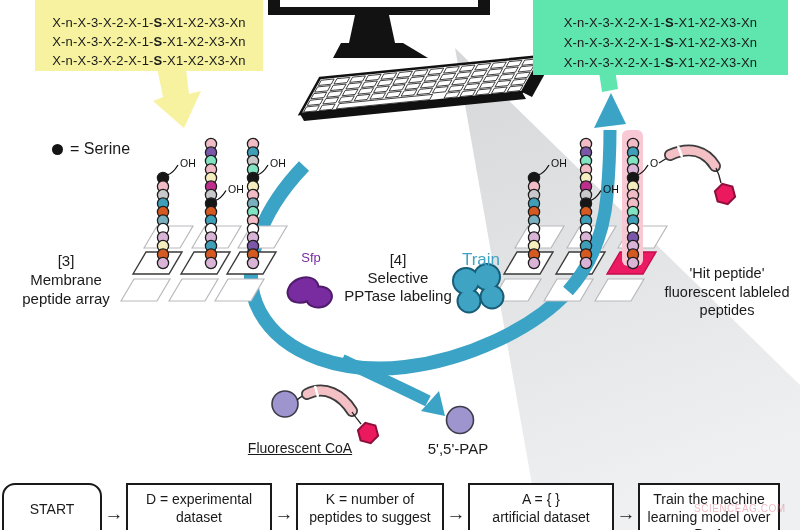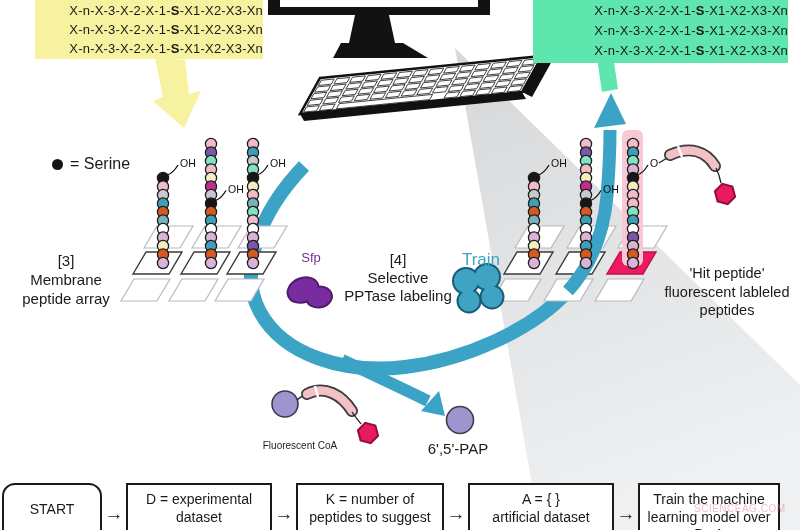--- a/index.html
+++ b/index.html
@@ -1,34 +1,34 @@
 <!DOCTYPE html>
 <html style="--teal: #3aa3c6; --mint: #5fe6af; --yellow: #f6f2a0; --sfp_purple: #792ba0; --sfp_dark: #4f1c6b; --acps_teal: #3fa3c4; --acps_dark: #175d78; --lavender: #9e95cf; --rod_pink: #f3c1c5; --hex_magenta: #eb1a5e; --hex_dark: #8e0e3c; --hit_tile: #ec1a63; --hit_tile_dark: #c40d4e; --hit_band: #f8c9d5; --ink: #1a1a1a;"><head>
 <meta charset="utf-8">
 <style>
   html,body{margin:0;padding:0;width:800px;height:530px;}
   .stage{position:relative;width:800px;height:530px;overflow:hidden;background:#ffffff;
          font-family:"Liberation Sans",sans-serif;color:#1a1a1a;}
   svg#art{position:absolute;left:0;top:0;z-index:1;}
   .overlay{position:absolute;z-index:2;}
-  .seq-box{position:absolute;z-index:2;text-align:right;padding-top:1px;}
+  .seq-box{position:absolute;z-index:2;text-align:center;padding-top:13px;}
   .seq-box .seq-line{font-size:13px;line-height:19px;letter-spacing:0.2px;white-space:nowrap;}
   #seq-yellow{left:35px;top:0;width:228px;height:58px;background:var(--yellow);}
   #seq-green{left:533px;top:0;width:255px;height:62px;background:var(--mint);}
   #seq-green .seq-line{line-height:20px;font-size:13px;}
   .lbl{position:absolute;z-index:2;white-space:pre-line;text-align:center;}
   #model-update{left:335px;top:121px;width:190px;font-size:14px;line-height:17px;}
-  #serine{left:52px;top:155px;display:flex;align-items:center;gap:7px;font-size:16px;}
+  #serine{left:52px;top:140px;display:flex;align-items:center;gap:7px;font-size:16px;}
   #serine .dot{width:11px;height:11px;border-radius:50%;background:#141414;display:inline-block;}
   #membrane-label{left:5px;top:251px;width:122px;font-size:15px;line-height:19px;}
   #sfp-label{left:288px;top:250px;width:46px;font-size:13px;color:var(--sfp_purple);}
   #selective-label{left:326px;top:251px;width:144px;font-size:15px;line-height:18px;}
   #acps-label{left:452px;top:250px;width:58px;font-size:17px;color:var(--acps_teal);}
   #hit-label{left:648px;top:264px;width:158px;font-size:14.5px;line-height:18.5px;}
-  #coa-label{left:240px;top:440px;width:120px;font-size:10px;}
+  #coa-label{left:240px;top:440px;width:120px;font-size:14px;text-decoration:underline;}
   #pap-label{left:420px;top:440px;width:76px;font-size:15px;}
   #watermark{left:694px;top:503px;z-index:4;font-size:10px;letter-spacing:0.5px;
              color:#e07a8d;opacity:0.5;white-space:nowrap;}
   
   #flowchart{position:absolute;left:2px;top:483px;z-index:3;display:flex;gap:2px;align-items:flex-start;}
   .fc-box{border:2px solid #1a1a1a;background:#ffffff;height:62px;box-sizing:border-box;
           font-size:14px;line-height:17.5px;text-align:center;white-space:pre-line;padding-top:6px;}
   .fc-box.rounded{border-radius:13px;padding-top:16px;}
   .fc-arrow{width:20px;text-align:center;font-size:19px;padding-top:20px;}
   
@@ -341,21 +341,21 @@
 peptide array</div>
   <div id="sfp-label" class="lbl">Sfp</div>
   <div id="selective-label" class="lbl">[4]
 Selective
 PPTase labeling</div>
   <div id="acps-label" class="lbl">Train</div>
   <div id="hit-label" class="lbl">'Hit peptide'
 fluorescent lableled
 peptides</div>
   <div id="coa-label" class="lbl">Fluorescent CoA</div>
-  <div id="pap-label" class="lbl">6',5'-PAP</div>
+  <div id="pap-label" class="lbl">5',5'-PAP</div>
 
   <div id="flowchart">
       <div class="fc-box rounded" style="width: 100px;">START</div>
       <div class="fc-arrow">→</div>
       <div class="fc-box" style="width: 146px;">D = experimental
 dataset</div>
       <div class="fc-arrow">→</div>
       <div class="fc-box" style="width: 148px;">K = number of
 peptides to suggest</div>
       <div class="fc-arrow">→</div>

